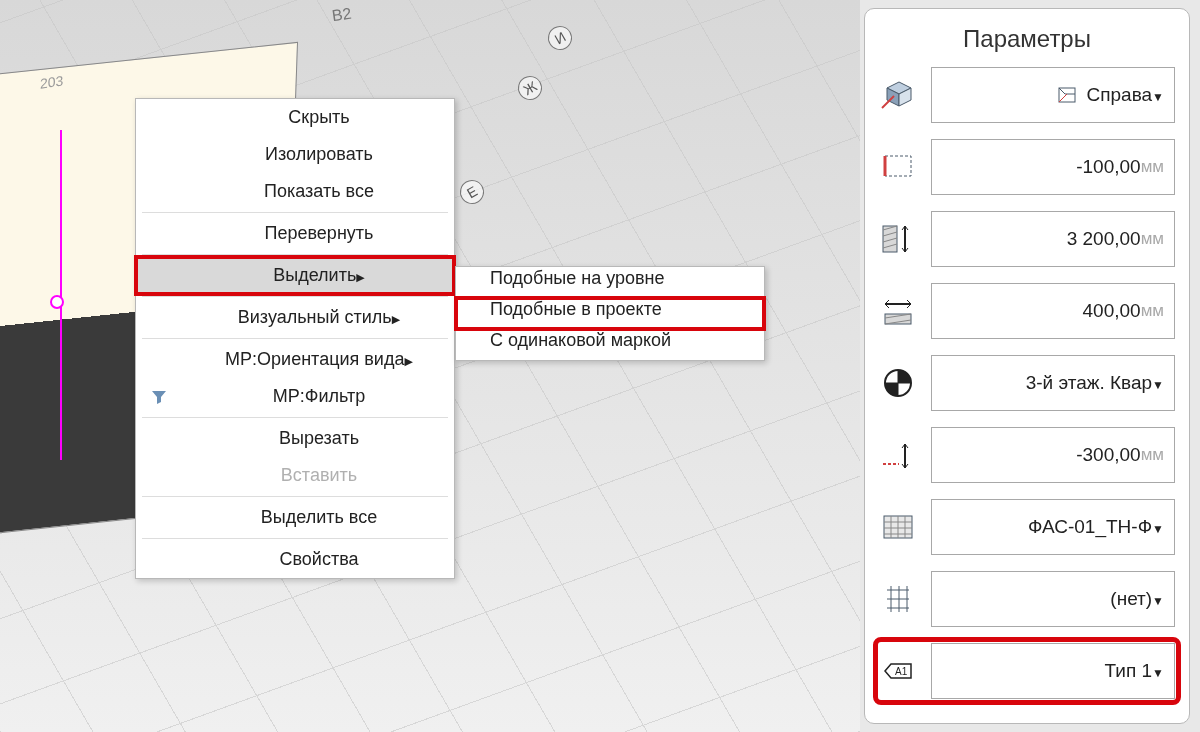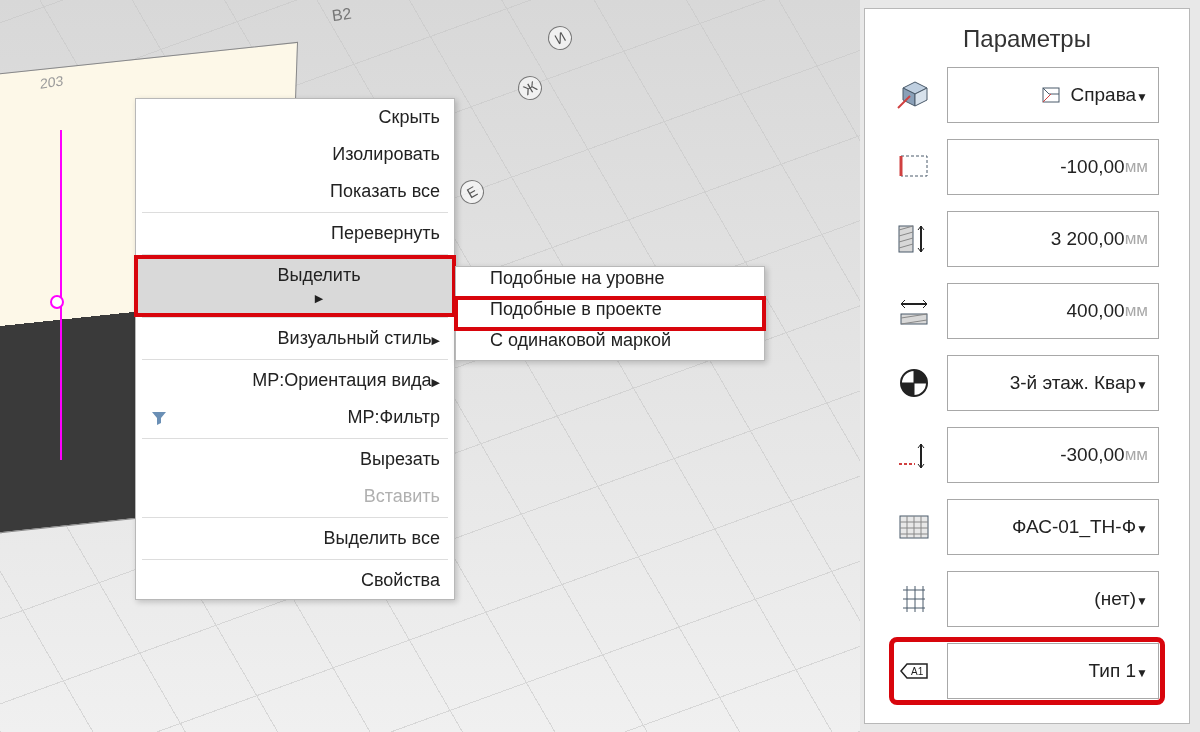--- a/index.html
+++ b/index.html
@@ -68,36 +68,35 @@
     width: 320px;
     background: #fff;
     border: 1px solid #b8b8b8;
     box-shadow: 2px 2px 6px rgba(0,0,0,0.2);
   }
   .context-menu .item {
     padding: 8px 14px 8px 62px;
     position: relative;
     color: #222;
     display: flex;
-    justify-content: flex-end;
+    justify-content: center;
     align-items: center;
     cursor: default;
   }
   .context-menu .sep {
     height: 1px; background: #ddd; margin: 2px 6px;
   }
   .context-menu .item .arrow::after {
     content: "▶"; font-size: 11px; color: #222;
   }
   .context-menu .item.disabled { color: #b0b0b0; }
   .context-menu .item.highlight {
     background: #d9d9d9;
     outline: 4px solid #d8050c;
     outline-offset: -2px;
-    flex-direction: column;
   }
   .context-menu .item .mini-icon {
     position: absolute; left: 14px; top: 50%; transform: translateY(-50%);
     width: 18px; height: 18px; color: #6a8fb5;
   }
 
   
   .submenu {
     position: absolute;
     left: 455px; top: 266px;
@@ -115,22 +114,22 @@
     outline-offset: -2px;
   }
 
   
   .props-panel {
     position: absolute;
     right: 10px; top: 8px;
     width: 326px; height: 716px;
     background: #fff;
     border: 1px solid #b8b8b8;
-    border-radius: 0;
-    padding: 10px 30px 14px;
+    border-radius: 10px;
+    padding: 10px 14px 14px;
   }
   .props-panel .title {
     text-align: center;
     font-size: 24px;
     color: #333;
     padding: 6px 0 14px;
   }
   .prop-row {
     display: flex;
     align-items: center;

